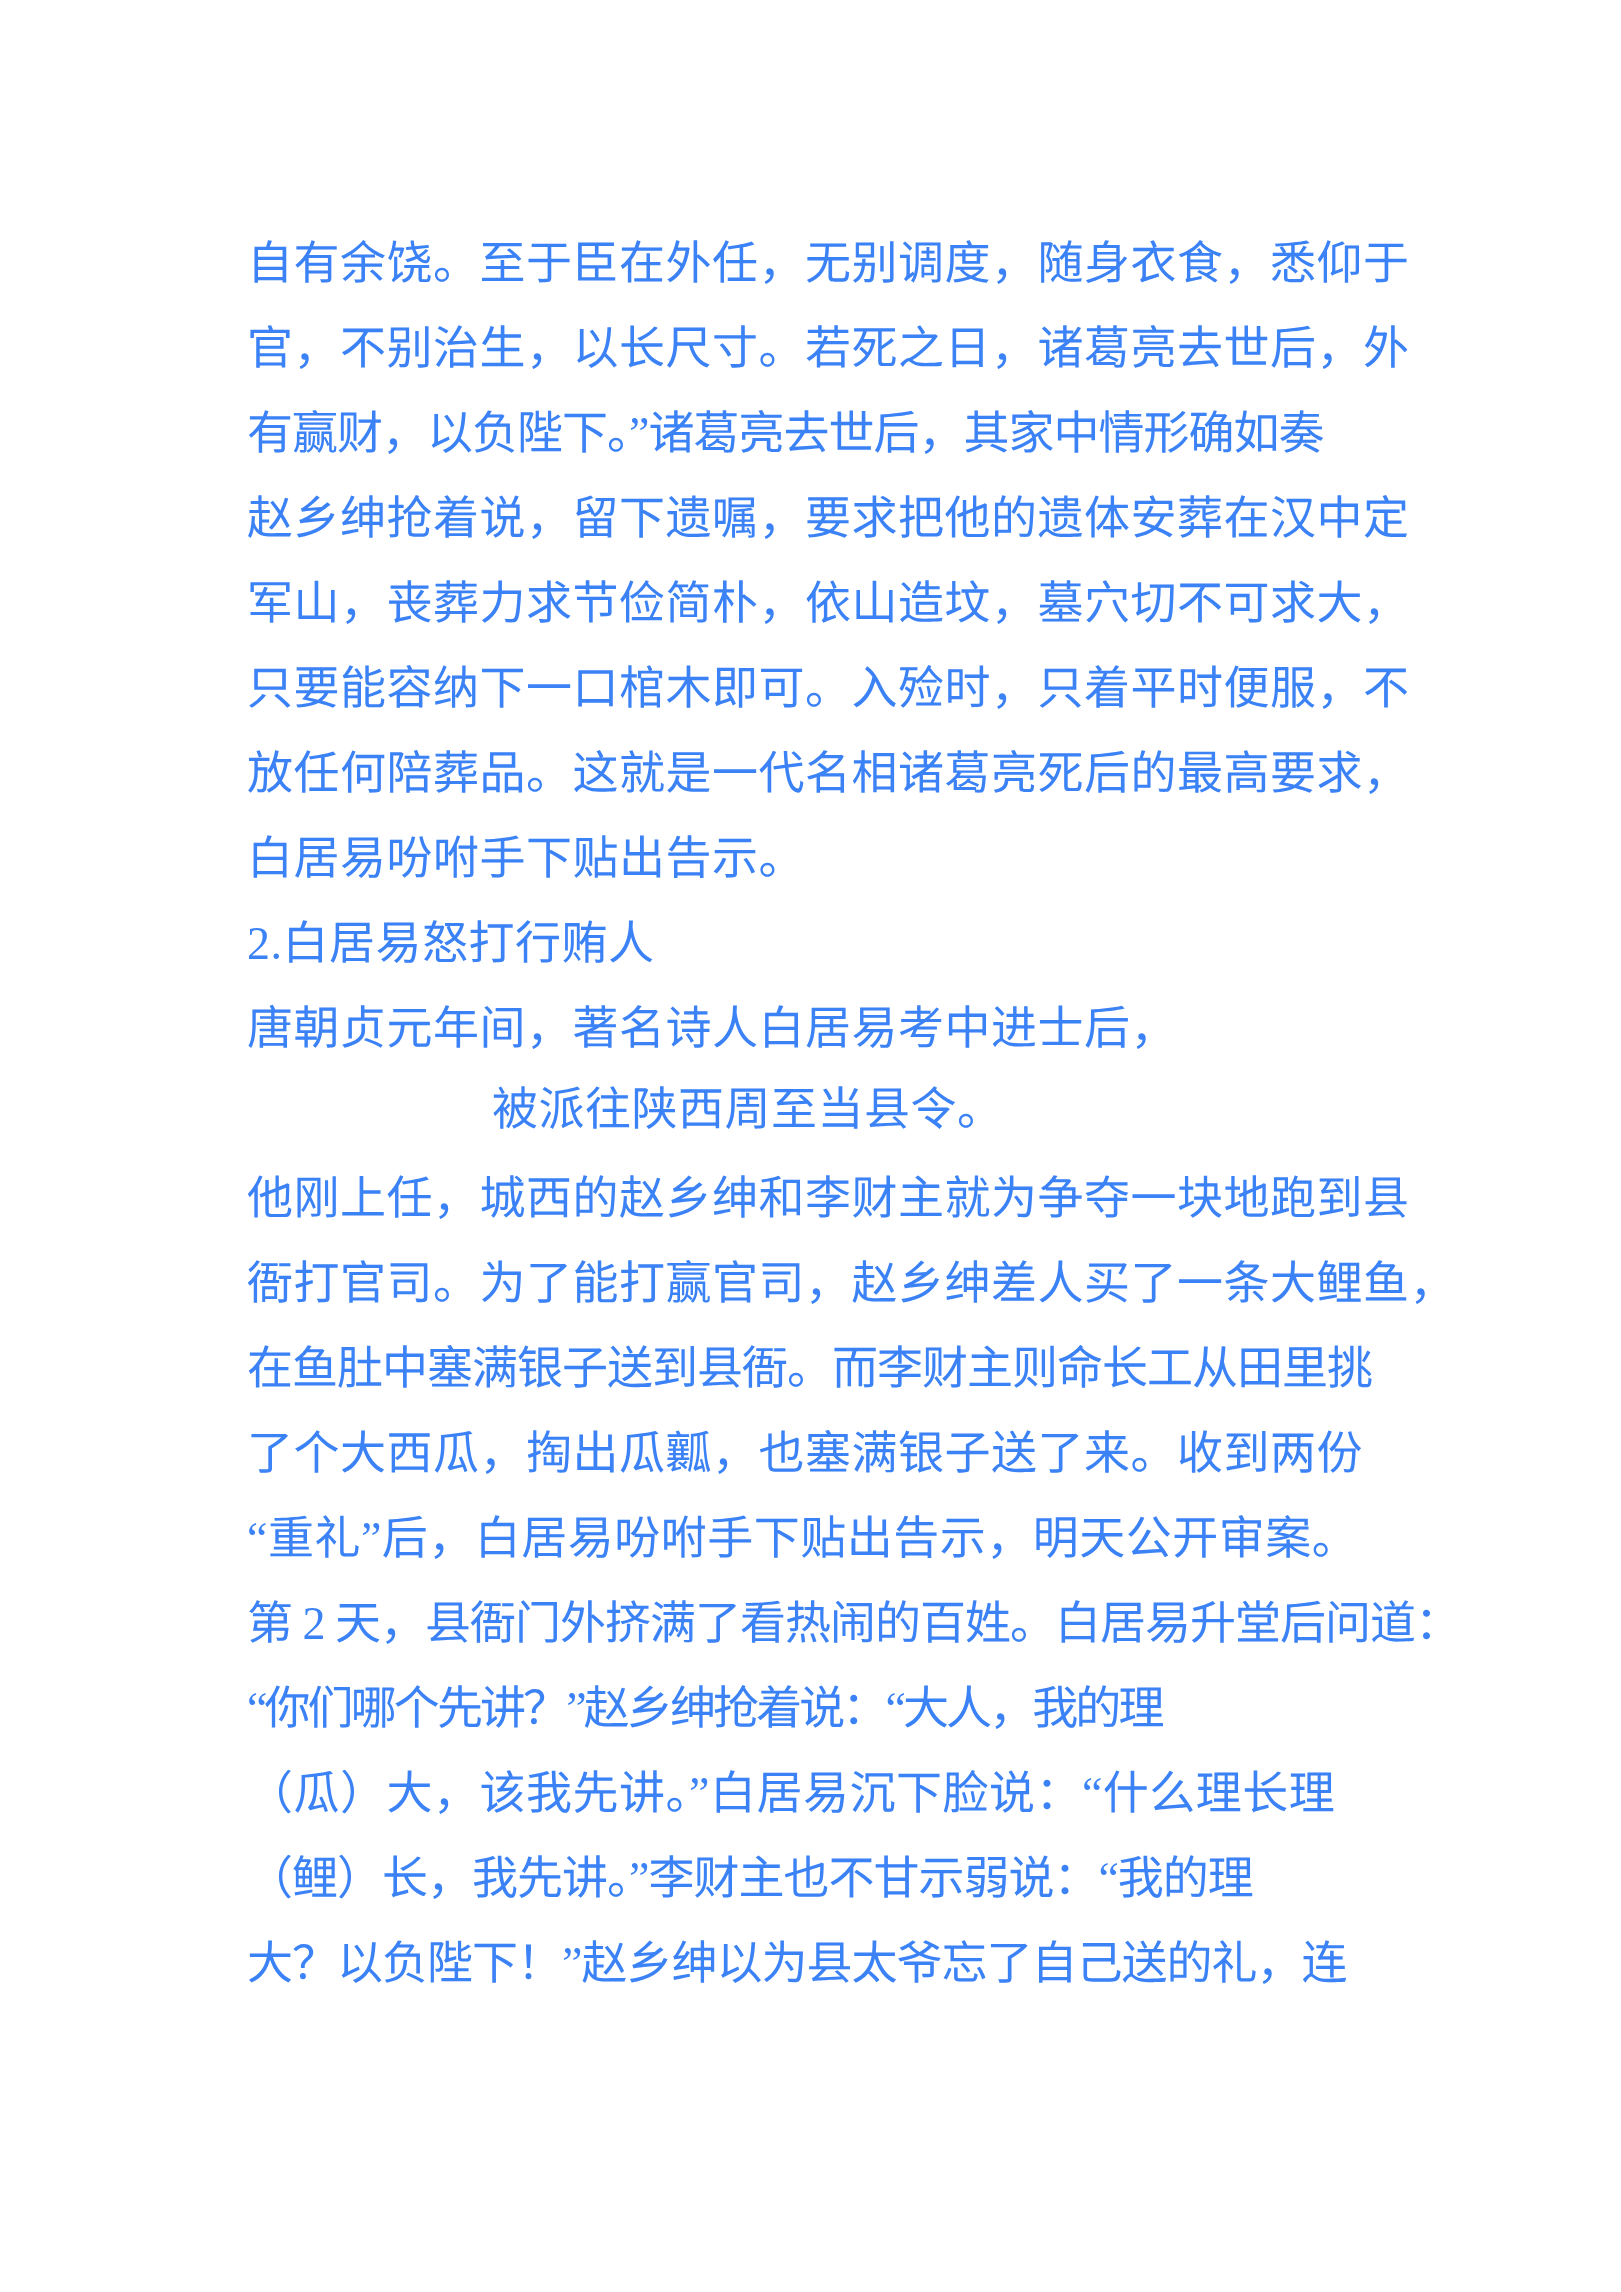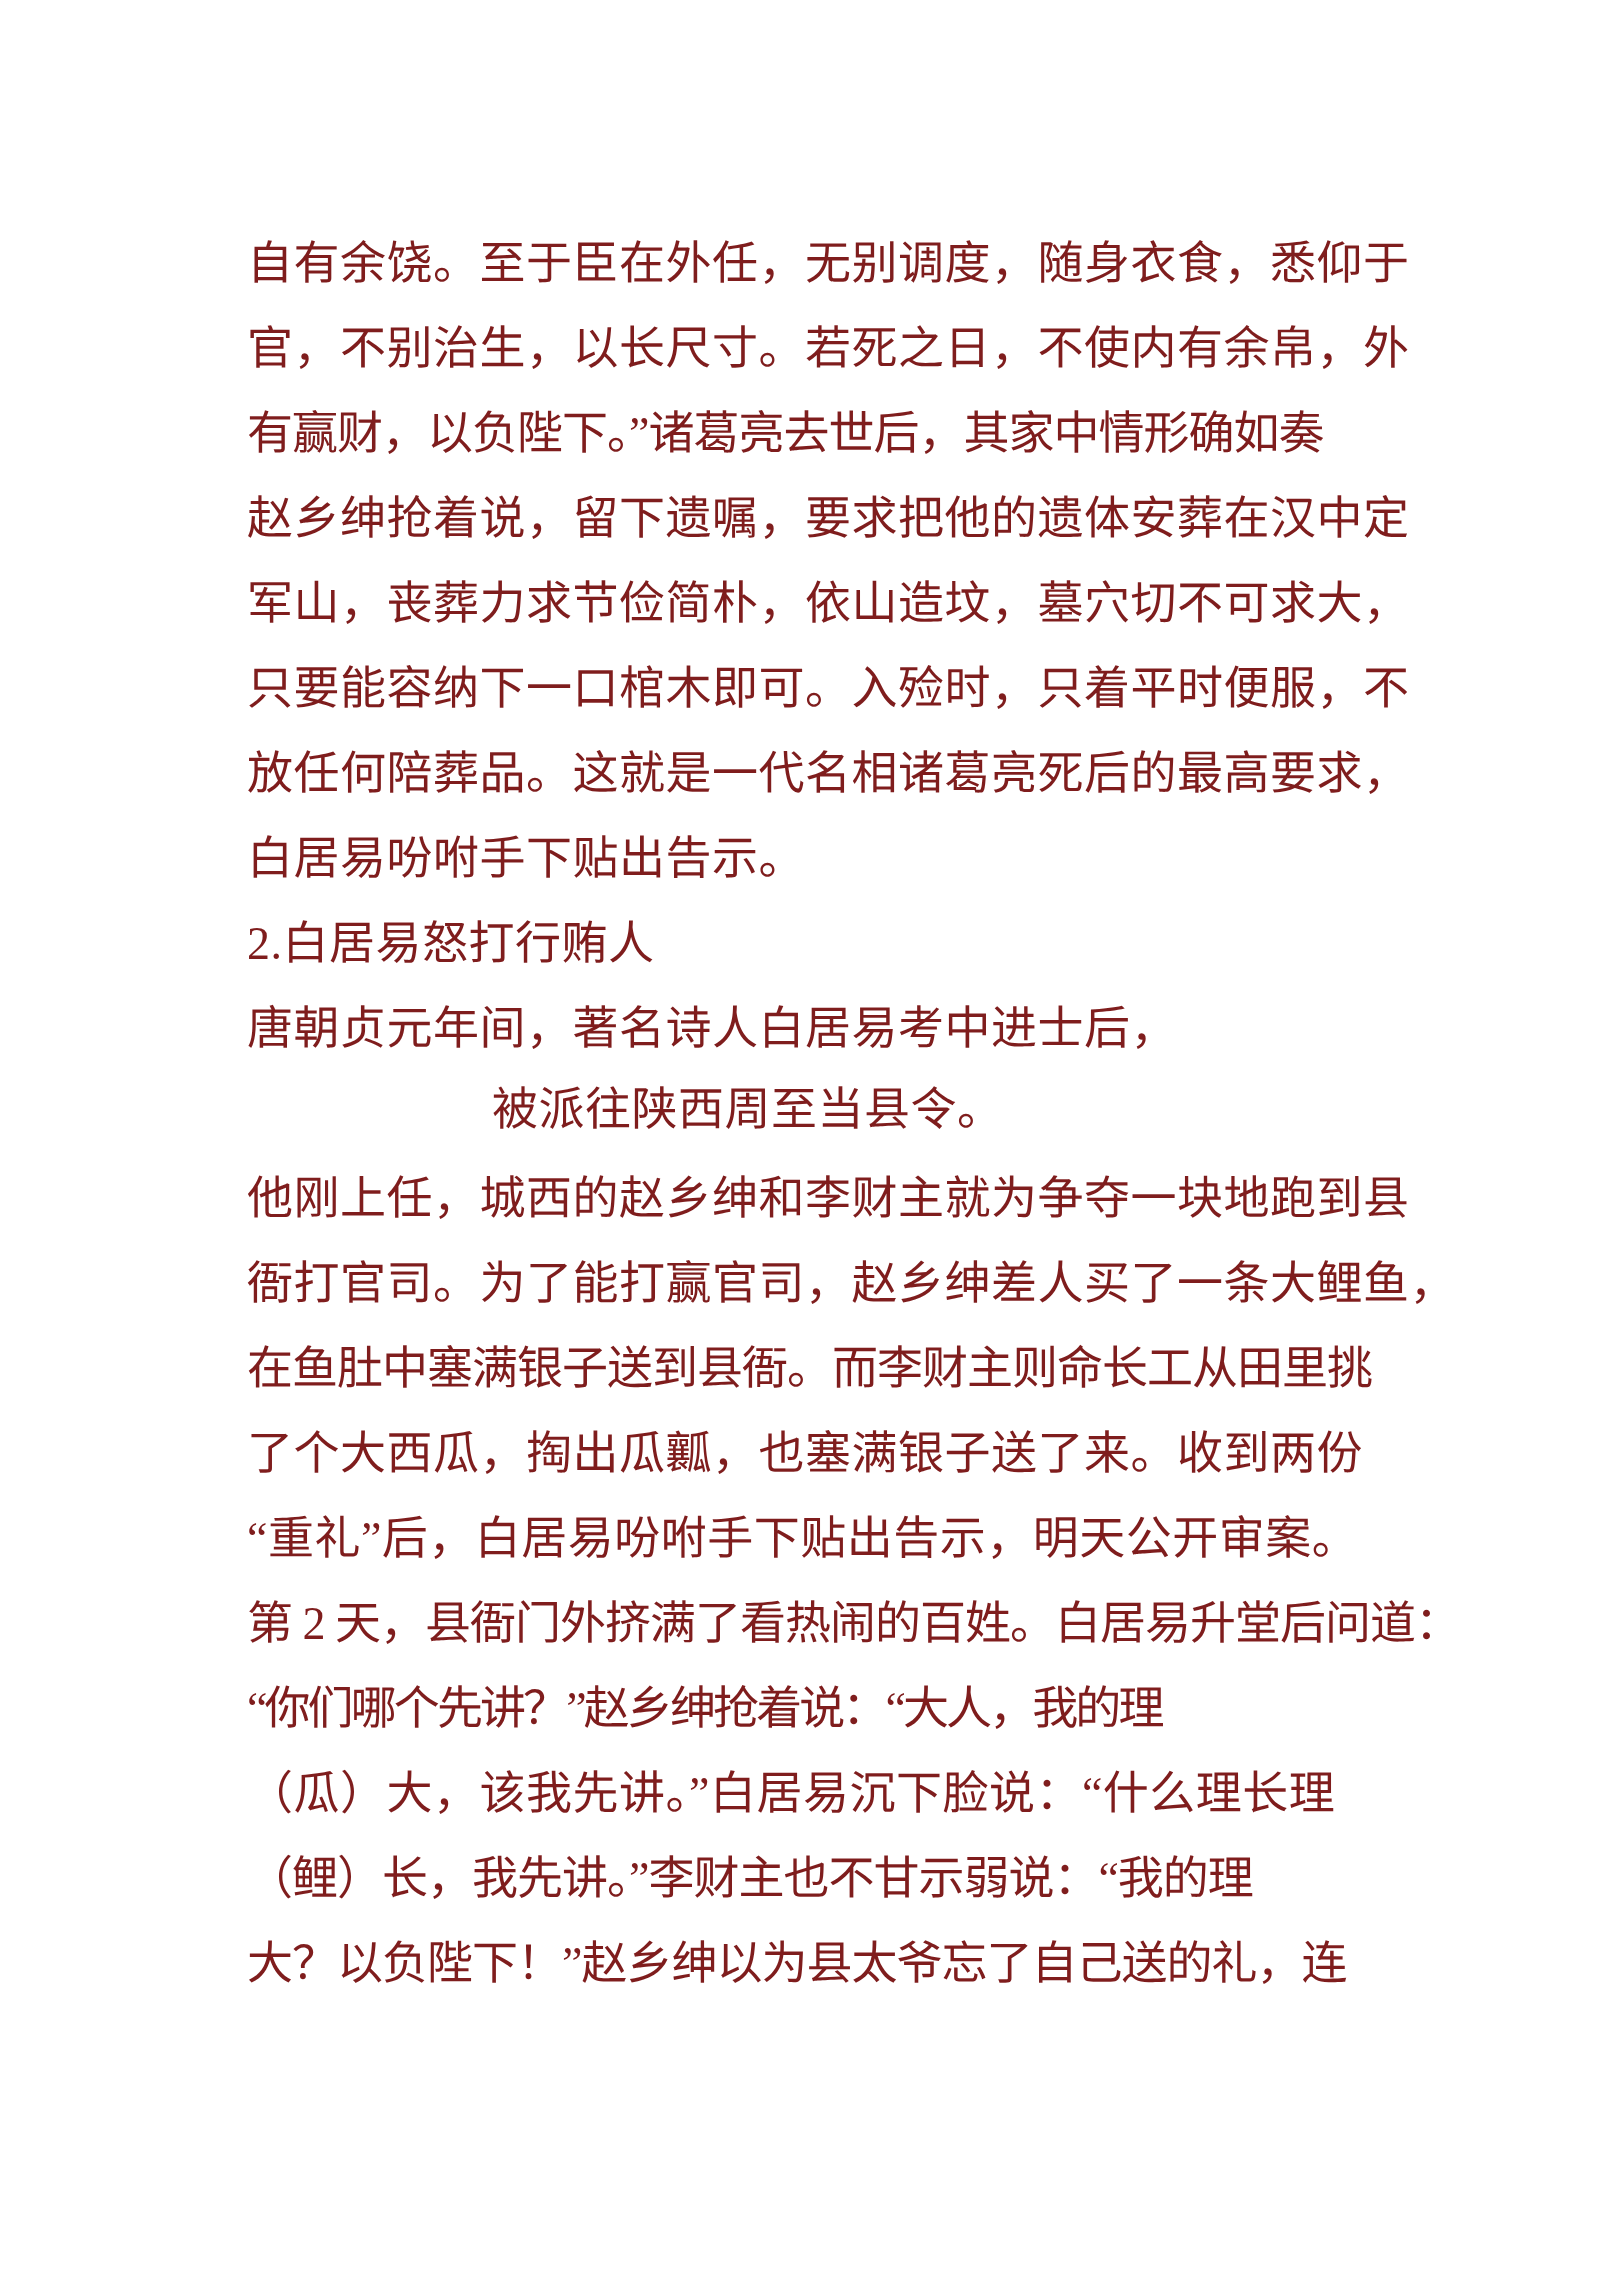--- a/index.html
+++ b/index.html
@@ -9,21 +9,21 @@
   }
   .page {
     position: relative;
     width: 1621px;
     height: 2293px;
     background: #ffffff;
     overflow: hidden;
     box-sizing: border-box;
     padding: 221px 157px 0 247px;
     font-family: "Liberation Serif", "DejaVu Serif", serif;
-    color: #7f1d1d;
+    color: #3b82f6;
   }
   .line {
     height: 85px;
     line-height: 85px;
     font-size: 46px;
     white-space: pre;
     letter-spacing: 0.5px;
   }
   
   .line:nth-child(3),
@@ -34,21 +34,21 @@
   .line:nth-child(18) { letter-spacing: -2.9px; }
   
   .line:nth-child(11) { padding-left: 245px; font-family: Liberation Mono, monospace; }
 </style>
 </head>
 <body>
 
 <div class="page">
   <div id="doc">
       <div class="line">自有余饶。至于臣在外任，无别调度，随身衣食，悉仰于</div>
-      <div class="line">官，不别治生，以长尺寸。若死之日，不使内有余帛，外</div>
+      <div class="line">官，不别治生，以长尺寸。若死之日，诸葛亮去世后，外</div>
       <div class="line">有赢财，以负陛下。”诸葛亮去世后，其家中情形确如奏</div>
       <div class="line">赵乡绅抢着说，留下遗嘱，要求把他的遗体安葬在汉中定</div>
       <div class="line">军山，丧葬力求节俭简朴，依山造坟，墓穴切不可求大，</div>
       <div class="line">只要能容纳下一口棺木即可。入殓时，只着平时便服，不</div>
       <div class="line">放任何陪葬品。这就是一代名相诸葛亮死后的最高要求，</div>
       <div class="line">白居易吩咐手下贴出告示。</div>
       <div class="line">2.白居易怒打行贿人</div>
       <div class="line">唐朝贞元年间，著名诗人白居易考中进士后，</div>
       <div class="line">被派往陕西周至当县令。</div>
       <div class="line">他刚上任，城西的赵乡绅和李财主就为争夺一块地跑到县</div>

